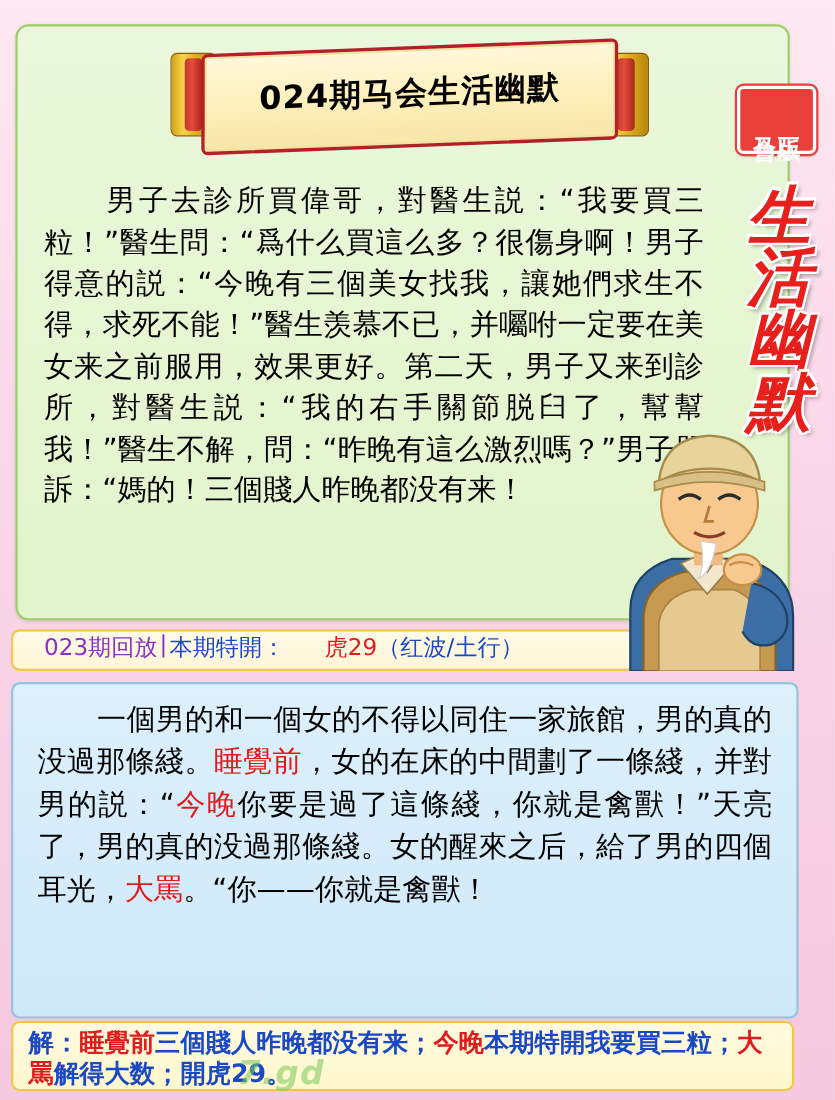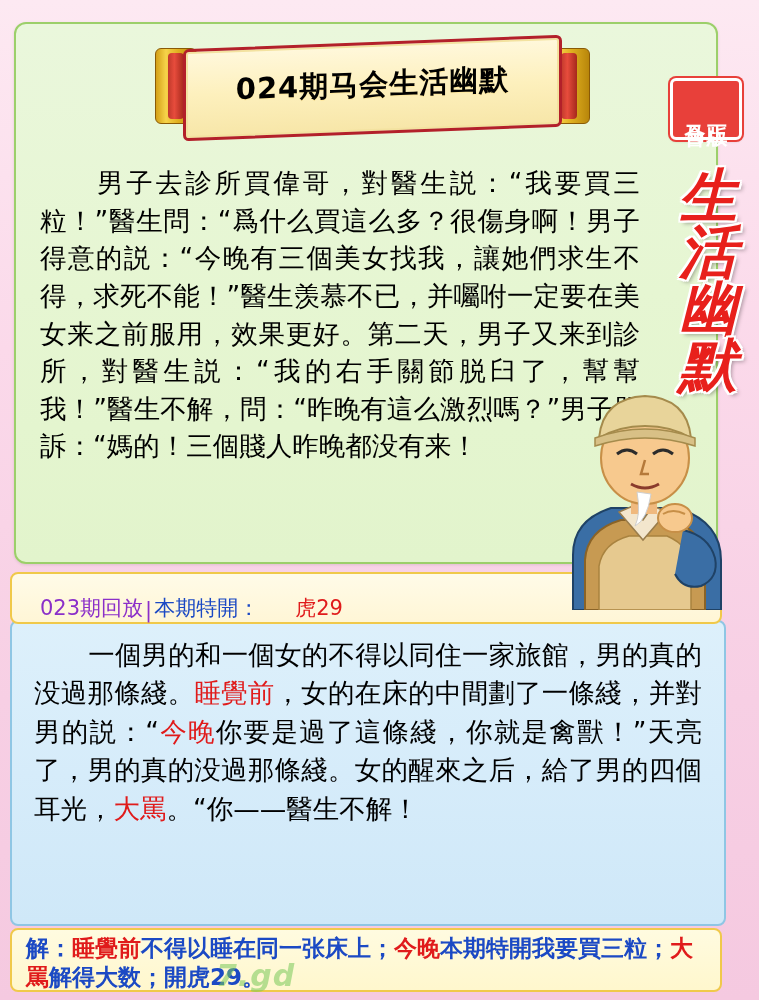--- a/index.html
+++ b/index.html
@@ -167,26 +167,26 @@
     height: 230px;
     z-index: 6;
   }
 
   
   .recap-bar {
     position: absolute;
     left: 10px;
     top: 572px;
     width: 712px;
-    height: 52px;
+    height: 38px;
     background: linear-gradient(180deg, #fffbe8 0%, #fff6d6 100%);
     border: 2px solid #f0c94a;
     border-radius: 8px;
     display: flex;
-    align-items: flex-end;
+    align-items: flex-start;
     padding-left: 28px;
     box-sizing: border-box;
     font-size: 21px;
     z-index: 3;
   }
   .recap-bar .purple { color: #8b2fc9; }
   .recap-bar .sep { color: #8b2fc9; margin: 0 2px; }
   .recap-bar .blue { color: #1b49c4; }
   .recap-bar .red { color: #e01b1b; margin-left: 36px; }
 
@@ -310,20 +310,21 @@
     <ellipse cx="142" cy="138" rx="17" ry="14" fill="#f7c98e" stroke="#c78f47" stroke-width="2"></ellipse>
     <path d="M130 134 Q140 128 152 134" stroke="#c78f47" stroke-width="2" fill="none"></path>
   </svg>
 </div>
 
 <div class="recap-bar">
   <span class="purple">023期回放</span>
   <span class="sep">|</span>
   <span class="blue">本期特開：</span>
   <span class="red">虎29</span>
+  <span class="blue">（红波/土行）</span>
 </div>
 
 <div class="bottom-panel"></div>
-<div class="story2"><span class="indent"></span><span>一個男的和一個女的不得以同住一家旅館，男的真的没過那條綫。</span><span class="red">睡覺前</span><span>，女的在床的中間劃了一條綫，并對男的説：“</span><span class="red">今晚</span><span>你要是過了這條綫，你就是禽獸！”天亮了，男的真的没過那條綫。女的醒來之后，給了男的四個耳光，</span><span class="red">大罵</span><span>。“你——醫生不解！</span></div>
-
-<div class="footer"><span>解：</span><span class="red">睡覺前</span><span>不得以睡在同一张床上；</span><span class="red">今晚</span><span>本期特開</span><span>我要買三粒；</span><span class="red">大罵</span><span>解得大数；開虎29。</span></div>
+<div class="story2"><span class="indent"></span><span>一個男的和一個女的不得以同住一家旅館，男的真的没過那條綫。</span><span class="red">睡覺前</span><span>，女的在床的中間劃了一條綫，并對男的説：“</span><span class="red">今晚</span><span>你要是過了這條綫，你就是禽獸！”天亮了，男的真的没過那條綫。女的醒來之后，給了男的四個耳光，</span><span class="red">大罵</span><span>。“你——你就是禽獸！</span></div>
+
+<div class="footer"><span>解：</span><span class="red">睡覺前</span><span>三個賤人昨晚都没有来；</span><span class="red">今晚</span><span>本期特開</span><span>我要買三粒；</span><span class="red">大罵</span><span>解得大数；開虎29。</span></div>
 
 <div class="watermark">7.gd</div>
 
 </body></html>

